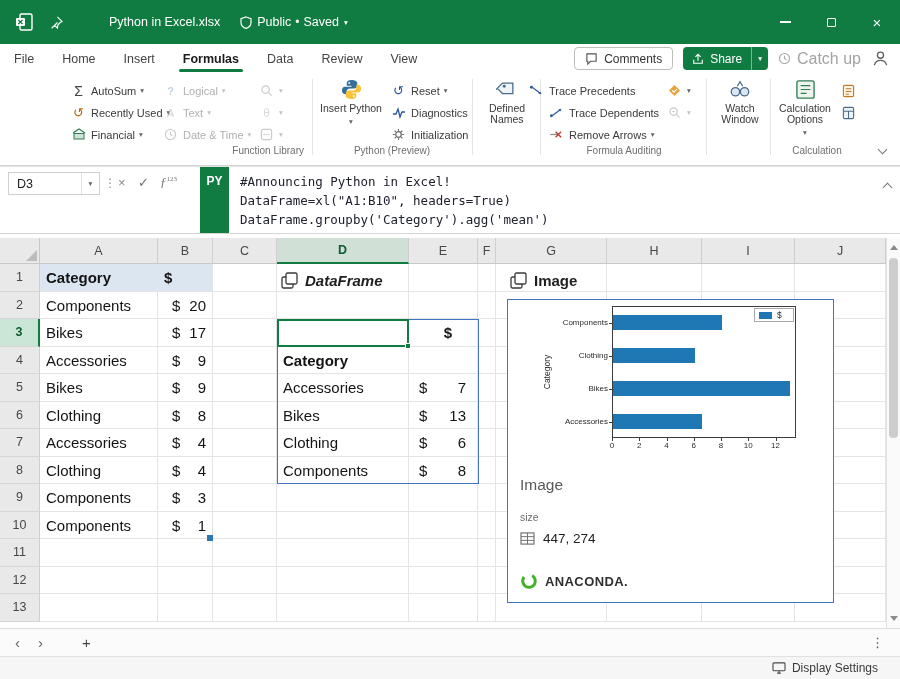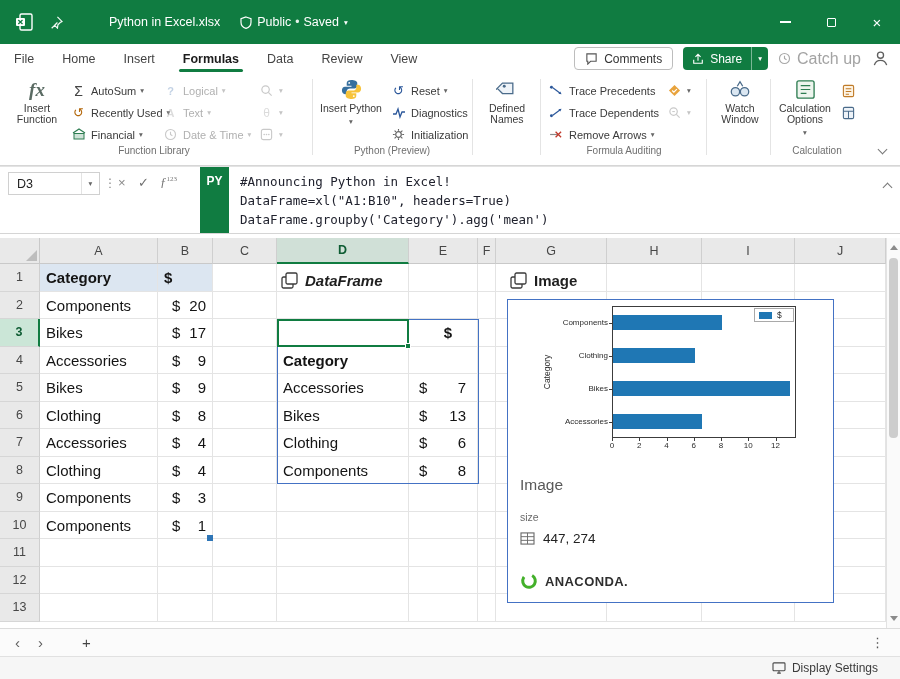--- a/index.html
+++ b/index.html
@@ -203,26 +203,20 @@
       </div>
       <svg width="19" height="19" viewBox="0 0 20 20">
           <circle cx="10" cy="6.5" r="3.2" fill="none" stroke="#5f5f5f" stroke-width="1.4"></circle>
           <path d="M3.5 17c1-3.4 3.4-5 6.5-5s5.5 1.6 6.5 5" fill="none" stroke="#5f5f5f" stroke-width="1.4"></path>
         </svg>
     </div>
   </div>
 
   <div class="ribbon">
 
-    <div class="rbig" style="left:10px;width:54px;">
-      <span class="ic">
-          <span class="fx-glyph">fx</span>
-        </span>
-      <span>Insert Function</span>
-    </div>
     <div class="rsmall" style="left:70px;top:7px;">
       <span class="ic">
           <span class="sigma">Σ</span>
         </span>
       <span>AutoSum</span>
       <span class="dd">▾</span>
     </div>
     <div class="rsmall" style="left:70px;top:29px;">
       <span class="ic" style="color:#b4690e;font-size:13px;">
           <span>↺</span>
@@ -277,21 +271,21 @@
       <span class="ic">
           <svg width="13" height="13" viewBox="0 0 14 14">
             <rect x="1.5" y="1.5" width="11" height="11" rx="2" fill="none" stroke="#888" stroke-width="1.2"></rect>
             <circle cx="4.5" cy="7" r=".9" fill="#888"></circle>
             <circle cx="7" cy="7" r=".9" fill="#888"></circle>
             <circle cx="9.5" cy="7" r=".9" fill="#888"></circle>
           </svg>
         </span>
       <span class="dd">▾</span>
     </div>
-    <div class="rgroup-label" style="left:4px;width:300px;">Function Library</div>
+    <div class="rgroup-label" style="left:4px;width:300px;text-align:right;">Function Library</div>
     <div class="rsep" style="left:312px;"></div>
 
     <div class="rbig" style="left:320px;width:62px;">
       <span class="ic">
         <svg width="23" height="23" viewBox="0 0 24 24">
             <path d="M12 2c-3 0-5 1.1-5 3.1V8h5v1H5.2C3.2 9 2 10.8 2 12.9S3.2 17 5.2 17H7v-3.1c0-1.9 1.6-3 3.6-3H15c1.7 0 3-1.3 3-3V5.1C18 3.1 15 2 12 2z" fill="#366f9e"></path>
             <path d="M12 22c3 0 5-1.1 5-3.1V16h-5v-1h6.8c2 0 3.2-1.8 3.2-3.9S20.8 7 18.8 7H17v3.1c0 1.9-1.6 3-3.6 3H9c-1.7 0-3 1.3-3 3v2.8C6 20.9 9 22 12 22z" fill="#f7c33a"></path>
             <circle cx="9.6" cy="5.1" r="1" fill="#fff"></circle>
             <circle cx="14.4" cy="18.9" r="1" fill="#fff"></circle>
           </svg>
@@ -330,21 +324,21 @@
       <span class="ic">
           <svg width="22" height="22" viewBox="0 0 24 24">
             <path d="M3 4h10l8 8-8 8-8-8V4z" fill="#eef3f8" stroke="#4a6b8a" stroke-width="1.4" transform="rotate(-45 12 12)"></path>
             <circle cx="9" cy="9" r="1.6" fill="#4a6b8a"></circle>
           </svg>
         </span>
       <span>Defined Names</span>
     </div>
     <div class="rsep" style="left:540px;"></div>
 
-    <div class="rsmall" style="left:548px;top:7px;">
+    <div class="rsmall" style="left:528px;top:7px;">
       <span class="ic">
           <svg width="15" height="11" viewBox="0 0 16 12">
             <circle cx="2.5" cy="2.5" r="1.6" fill="#2b579a"></circle>
             <path d="M4 3l8 6" stroke="#2b579a" stroke-width="1.3"></path>
             <path d="M13.5 10l-3.4-.4 2-2.6z" fill="#2b579a"></path>
           </svg>
         </span>
       <span>Trace Precedents</span>
     </div>
     <div class="rsmall" style="left:548px;top:29px;">

